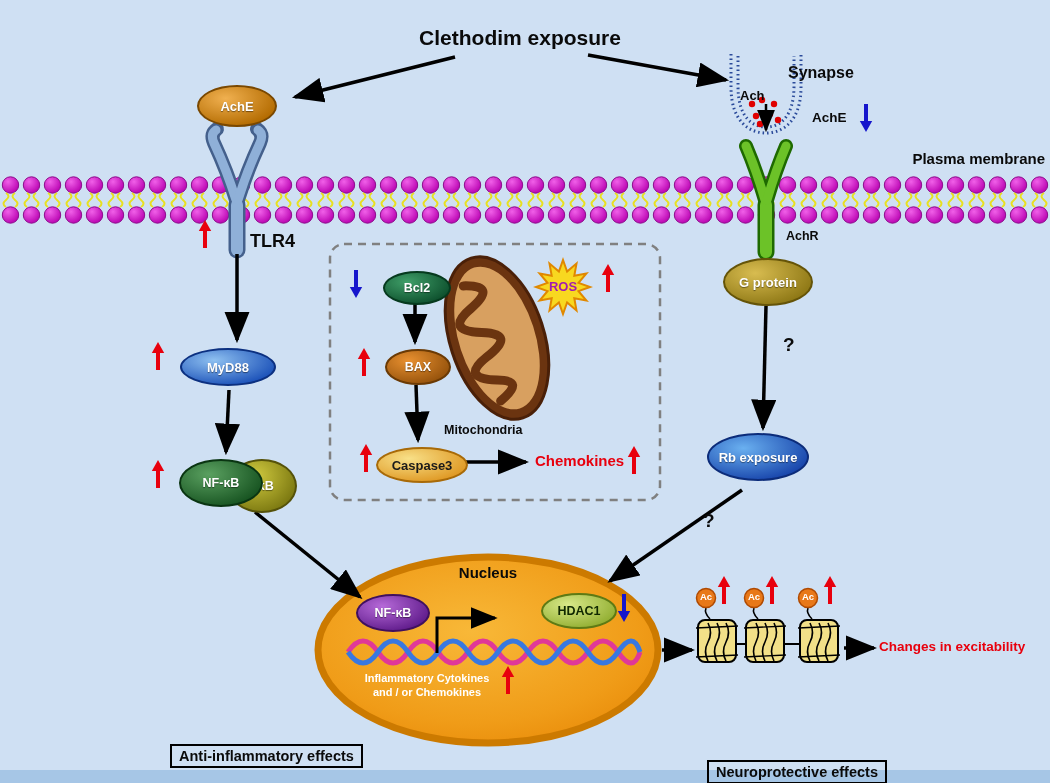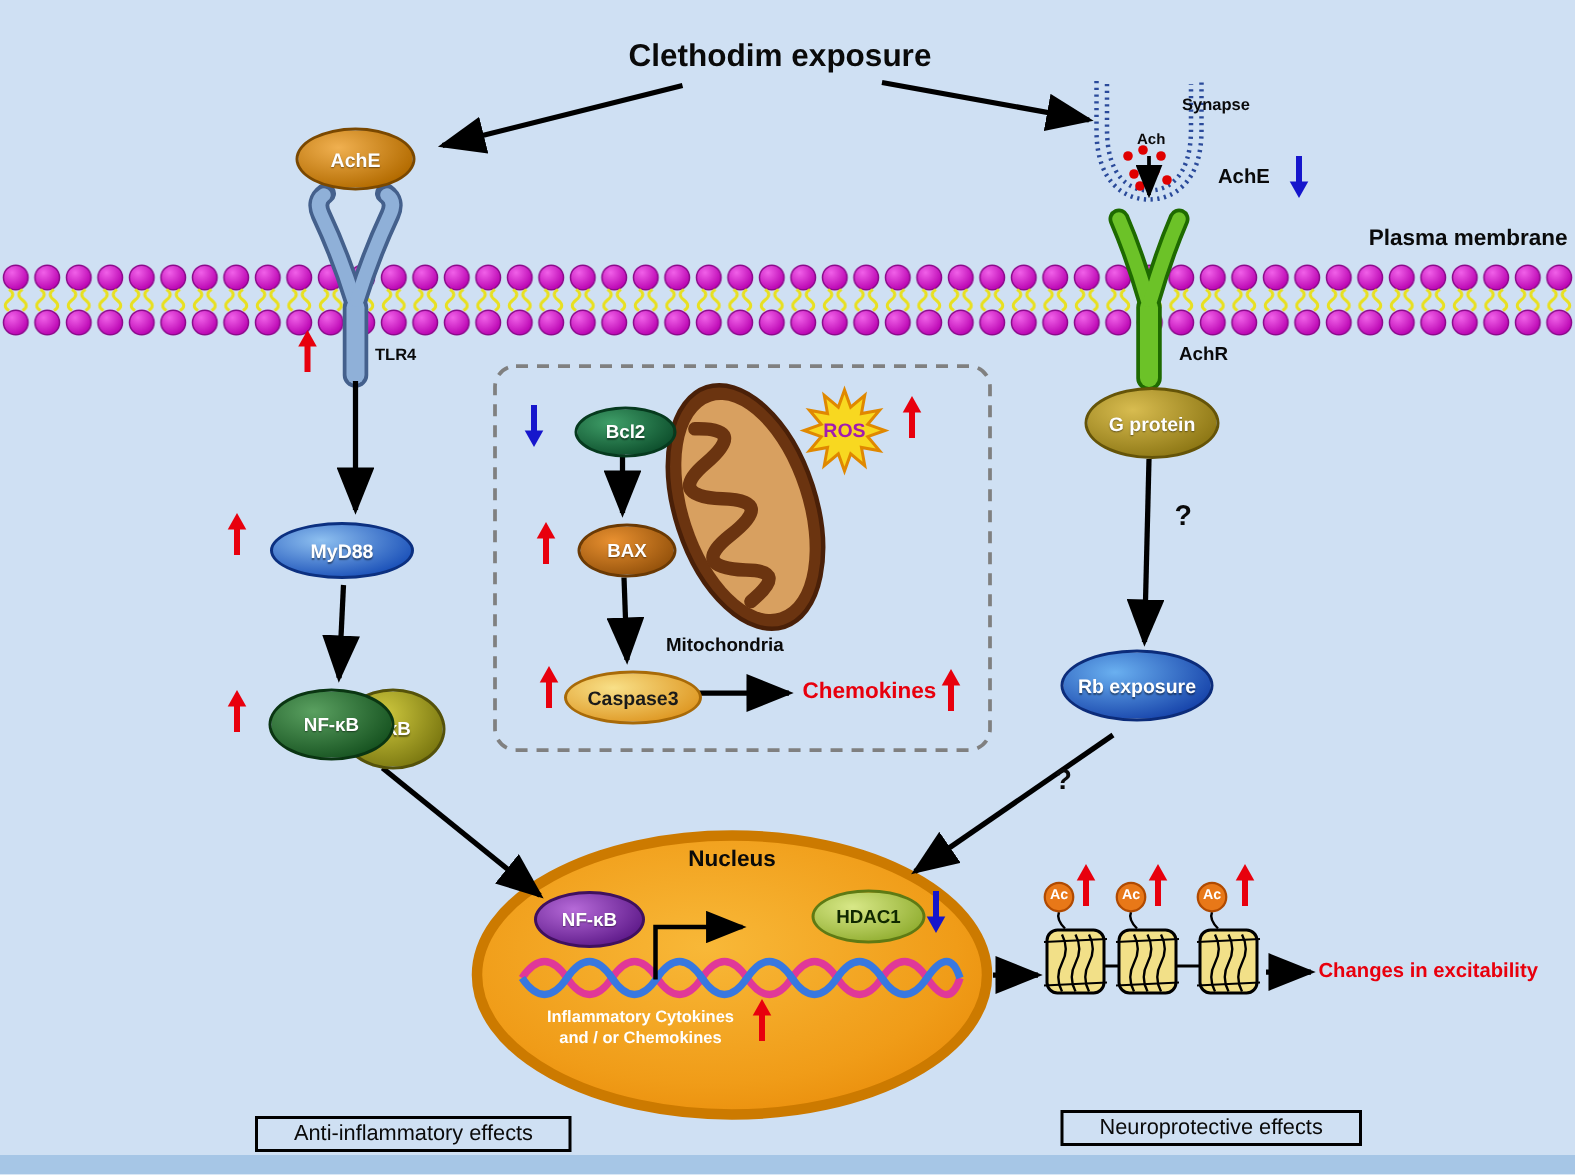--- a/index.html
+++ b/index.html
@@ -16,21 +16,21 @@
   .myd88{background:radial-gradient(ellipse at 35% 30%,#8ec0f0,#1a50b8 80%);border:2px solid #0c3080;}
   .nfkb-c{background:radial-gradient(ellipse at 35% 30%,#5aa060,#14501e 82%);border:2px solid #0a3512;}
   .ikb{background:radial-gradient(ellipse at 40% 30%,#cfc93f,#77740e 82%);border:2px solid #55520a;}
   .bcl2{background:radial-gradient(ellipse at 35% 30%,#3f9e68,#0c4d2b 82%);border:2px solid #063a1e;font-size:12.5px;}
   .bax{background:radial-gradient(ellipse at 35% 30%,#e89030,#92500a 82%);border:2px solid #6b3a04;font-size:12.5px;}
   .casp{background:radial-gradient(ellipse at 35% 30%,#f8e088,#dc9018 88%);border:2px solid #a86a08;color:#1a1a1a;text-shadow:none;}
   .gprot{background:radial-gradient(ellipse at 35% 30%,#d8bc50,#8a7412 82%);border:2px solid #655408;}
   .rb{background:radial-gradient(ellipse at 35% 30%,#6ab0f0,#1440a8 82%);border:2px solid #0c2c7a;}
   .nfkb-n{background:radial-gradient(ellipse at 35% 30%,#b66ad8,#5c1888 82%);border:2px solid #40105e;font-size:12.5px;}
   .hdac1{background:radial-gradient(ellipse at 35% 30%,#d8e888,#8aa828 88%);border:2px solid #5e7a14;color:#102800;text-shadow:none;font-size:12.5px;}
-  .boxed{border:2px solid #000;padding:2px 24px;font-weight:normal;font-size:14.5px;background:transparent;}
+  .boxed{border:2px solid #000;padding:2px 7px;font-weight:bold;font-size:14.5px;background:transparent;}
   .bottom-strip{position:absolute;left:0;bottom:0;width:100%;height:13px;background:#a6c6e6;z-index:4;}
 </style>
 </head>
 <body>
 
 <div class="stage">
 
   <svg class="canvas" width="1050" height="783" viewBox="0 0 1050 783" xmlns="http://www.w3.org/2000/svg" xmlns:xlink="http://www.w3.org/1999/xlink">
     <defs>
       <radialGradient id="memgrad" cx="35%" cy="30%" r="75%">
@@ -169,50 +169,50 @@
       <use href="#arrD" xlink:href="#arrD" transform="translate(858,102)" color="#1616cc"></use>
       <use href="#arrD" xlink:href="#arrD" transform="translate(616,592)" color="#1616cc"></use>
     </g>
   </svg>
 
   <div class="lbl center" style="left:355px;top:26px;width:330px;font-size:21px;">Clethodim exposure</div>
 
   <div class="lbl" style="left:845px;top:150px;width:200px;text-align:right;font-size:15px;">Plasma membrane</div>
 
   <div class="protein pamps" style="left:197px;top:85px;width:76px;height:38px;">AchE</div>
-  <div class="lbl" style="left:250px;top:231px;font-size:11px;">TLR4</div>
+  <div class="lbl" style="left:250px;top:231px;font-size:18px;">TLR4</div>
   <div class="protein myd88" style="left:180px;top:348px;width:92px;height:34px;">MyD88</div>
   <div class="protein ikb" style="left:227px;top:459px;width:66px;height:50px;font-size:12.5px;">I-κB</div>
   <div class="protein nfkb-c" style="left:179px;top:459px;width:80px;height:44px;font-size:12.5px;">NF-κB</div>
 
   <div class="protein bcl2" style="left:383px;top:271px;width:64px;height:30px;">Bcl2</div>
   <div class="protein bax" style="left:385px;top:349px;width:62px;height:32px;">BAX</div>
   <div class="protein casp" style="left:376px;top:447px;width:88px;height:32px;">Caspase3</div>
   <div class="lbl red" style="left:535px;top:452px;font-size:15px;">Chemokines</div>
   <div class="lbl center" style="left:541px;top:279px;width:44px;font-size:13px;color:#a21caf;">ROS</div>
   <div class="lbl" style="left:444px;top:423px;font-size:12.5px;">Mitochondria</div>
 
-  <div class="lbl" style="left:788px;top:64px;font-size:11px;">Synapse</div>
-  <div class="lbl" style="left:758px;top:88px;font-size:10px;">Ach</div>
+  <div class="lbl" style="left:788px;top:64px;font-size:16px;">Synapse</div>
+  <div class="lbl" style="left:740px;top:88px;font-size:13px;">Ach</div>
   <div class="lbl" style="left:812px;top:110px;font-size:13.5px;">AchE</div>
   <div class="lbl" style="left:786px;top:229px;font-size:12.5px;">AchR</div>
   <div class="protein gprot" style="left:723px;top:258px;width:86px;height:44px;">G protein</div>
   <div class="lbl" style="left:783px;top:334px;font-size:19px;">?</div>
   <div class="protein rb" style="left:707px;top:433px;width:98px;height:44px;">Rb exposure</div>
   <div class="lbl" style="left:703px;top:510px;font-size:19px;">?</div>
 
   <div class="lbl center" style="left:428px;top:564px;width:120px;font-size:15px;">Nucleus</div>
   <div class="protein nfkb-n" style="left:356px;top:594px;width:70px;height:34px;">NF-κB</div>
   <div class="protein hdac1" style="left:541px;top:593px;width:72px;height:32px;">HDAC1</div>
   <div class="lbl white center" style="left:356px;top:672px;width:142px;font-size:11px;">Inflammatory Cytokines</div>
   <div class="lbl white center" style="left:356px;top:686px;width:142px;font-size:11px;">and / or Chemokines</div>
 
   <div class="lbl white center" style="left:696px;top:591px;width:20px;font-size:9.5px;z-index:7;">Ac</div>
   <div class="lbl white center" style="left:744px;top:591px;width:20px;font-size:9.5px;z-index:7;">Ac</div>
   <div class="lbl white center" style="left:798px;top:591px;width:20px;font-size:9.5px;z-index:7;">Ac</div>
 
   <div class="lbl red" style="left:879px;top:639px;font-size:13.5px;">Changes in excitability</div>
 
   <div class="lbl boxed" style="left:170px;top:744px;">Anti-inflammatory effects</div>
-  <div class="lbl boxed" style="left:707px;top:740px;">Neuroprotective effects</div>
+  <div class="lbl boxed" style="left:707px;top:760px;">Neuroprotective effects</div>
 
   <div class="bottom-strip"></div>
 </div>
 
 </body></html>

